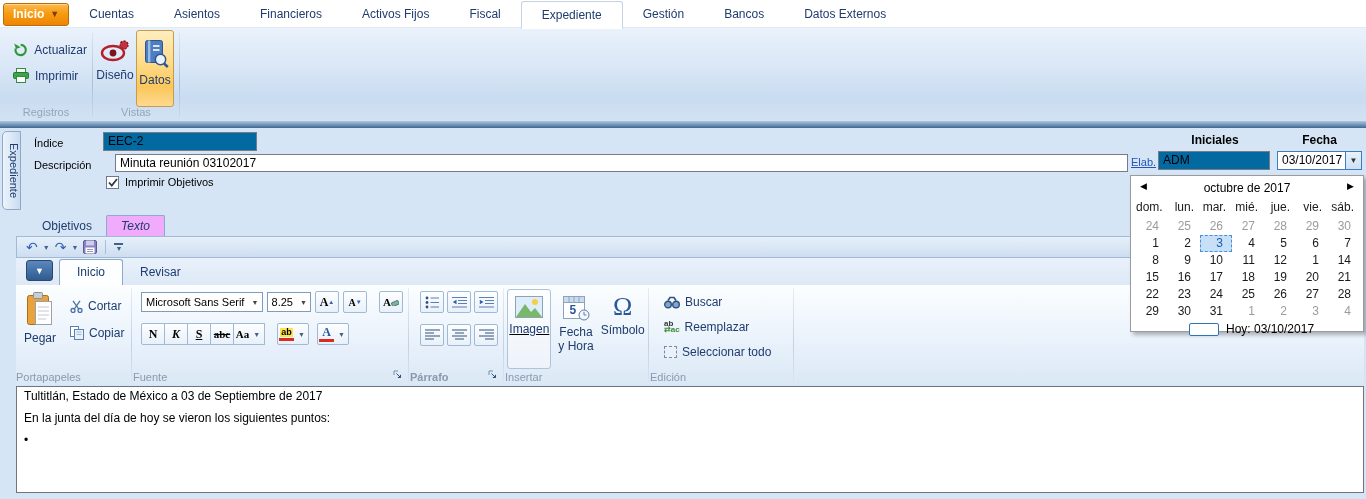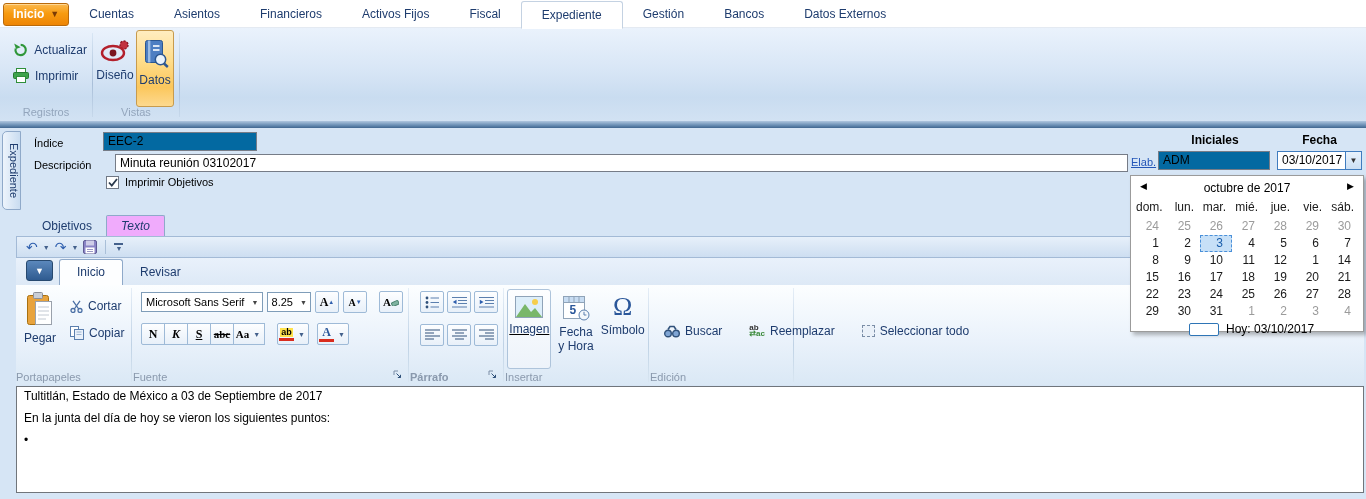--- a/index.html
+++ b/index.html
@@ -122,21 +122,21 @@
   .colorA { color:#2B579A; font-weight:bold; font-size:12px; font-family:"Liberation Serif",serif; }
   
   #grp-parrafo { width:92px;font-weight:bold; }
   .p-row { display:flex; gap:3px; margin:2px 0 0 6px; }
   .p-row.second { margin-top:11px; }
   
   #grp-insertar { width:142px; display:flex; justify-content:center; gap:3px; }
   #grp-insertar .vbtn { width:44px; padding-top:6px; }
   .two-line { text-align:center; line-height:14px; }
   
-  #grp-edicion { width:142px; display:flex; flex-direction:row; gap:19px; padding-top:8px; padding-left:10px; }
+  #grp-edicion { width:142px; display:flex; flex-direction:column; gap:7px; padding-top:8px; padding-left:10px; }
   .repl-ico { display:flex; flex-direction:column; line-height:6px; font-size:8px; font-weight:bold; }
   .repl-ico .t { color:#333; } .repl-ico .b { color:#3A8A3A; }
   .selall-ico { width:13px; height:12px; border:1px dashed #7A8DA6; background:#EAF1F9; }
   
   #textarea { top:386px; height:107px; background:#fff; border:1px solid #70757B; padding:2px 7px; }
   .doc-line { font-size:12px; line-height:15px; margin-bottom:7px; white-space:pre; }
   .omega { font-size:26px; color:#2B579A; line-height:24px; font-family:"Liberation Serif",serif; }
 </style>
 </head>
 <body>

